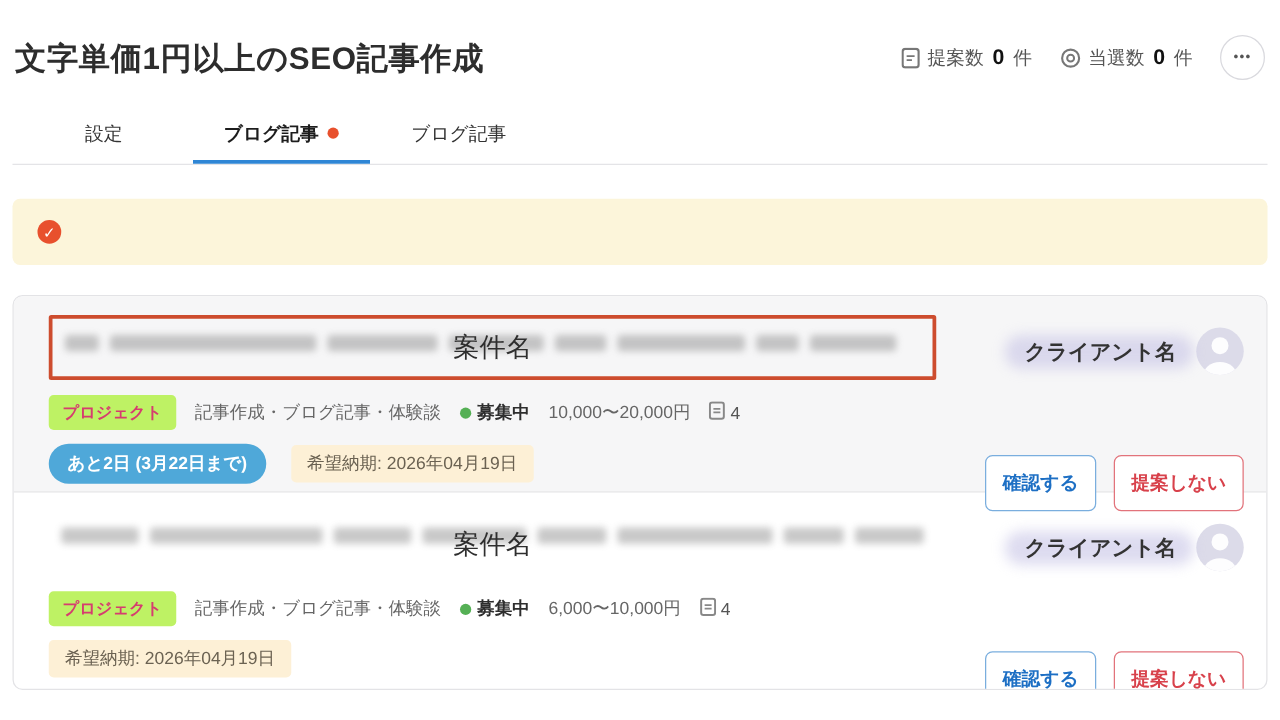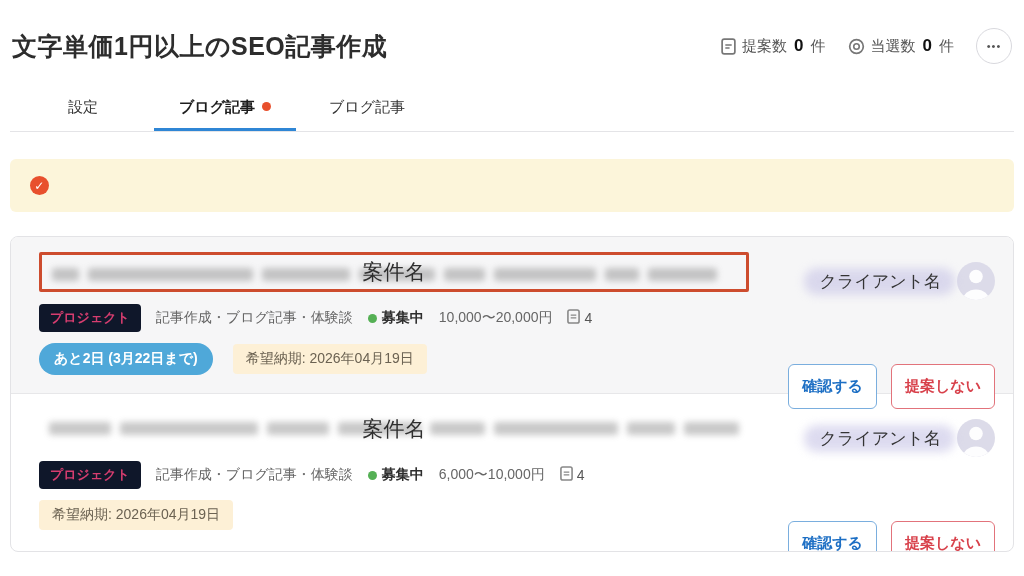--- a/index.html
+++ b/index.html
@@ -59,52 +59,52 @@
   
   .cards {
     margin-top: 24px; border: 1px solid #e3e3e6; border-radius: 8px;
     overflow: hidden; background: #fff;
   }
   .card { display: flex; padding: 15px 18px 24px 20px; height: 157px; }
   .card.alt-bg { background: #f6f6f7; border-bottom: 1px solid #e7e7e9; }
 
   .card-left { flex: 1; padding: 0 14px 0 8px; min-width: 0; }
   .jobtitle {
-    position: relative; height: 40px; display: flex;
+    position: relative; height: 52px; display: flex;
     align-items: center; justify-content: center; margin-bottom: 12px;
   }
   .jobtitle.highlight { border: 3px solid #cd4c2e; border-radius: 2px; }
   .blurline {
     position: absolute; left: 10px; right: 10px; top: 13px; height: 13px;
     display: flex; gap: 9px; filter: blur(3px); opacity: .42;
   }
   .blurline i { background: #7e7e7e; border-radius: 3px; height: 13px; }
   .title-label { position: relative; z-index: 1; font-size: 21px; color: #2e2e2e; }
 
   .meta { display: flex; align-items: center; gap: 15px; margin-bottom: 11px; font-size: 14px; color: #666; }
   .badge-pink {
-    background: #0f172a; color: #d63d6f; font-weight: bold;
+    background: #bef264; color: #d63d6f; font-weight: bold;
     font-size: 13px; padding: 5px 11px; border-radius: 4px; white-space: nowrap;
   }
   .status { display: flex; align-items: center; gap: 5px; color: #2e2e2e; font-weight: bold; }
   .gdot { width: 9px; height: 9px; border-radius: 50%; background: #55b055; }
   .proposals { display: flex; align-items: center; gap: 4px; color: #555; }
 
   .badgerow { display: flex; align-items: center; gap: 20px; }
   .badge-blue {
     background: #4fa8d9; color: #fff; font-weight: bold; font-size: 14px;
     padding: 7px 15px; border-radius: 16px; white-space: nowrap;
   }
   .badge-cream {
     background: #fdf0d6; color: #6b6252; font-size: 14px;
     padding: 6px 13px; border-radius: 4px; white-space: nowrap;
   }
 
   .card-right { width: 232px; display: flex; flex-direction: column; align-items: flex-end; flex: 0 0 auto; }
-  .client { display: flex; align-items: center; gap: 8px; margin: 10px 0 16px; }
+  .client { display: flex; align-items: center; gap: 8px; margin: 10px 0 16px; font-weight: bold; }
   .client-name { position: relative; font-size: 17px; color: #333; padding: 3px 8px; cursor: pointer; }
   .blur-pill {
     position: absolute; left: -8px; right: -6px; top: 1px; bottom: 1px;
     background: #c7c4e6; border-radius: 13px; filter: blur(5px); opacity: .6;
   }
   .client-name span { position: relative; z-index: 1; }
   .avatar {
     width: 38px; height: 38px; border-radius: 50%; background: #dcdbe9;
     overflow: hidden; display: block; cursor: pointer;
   }

